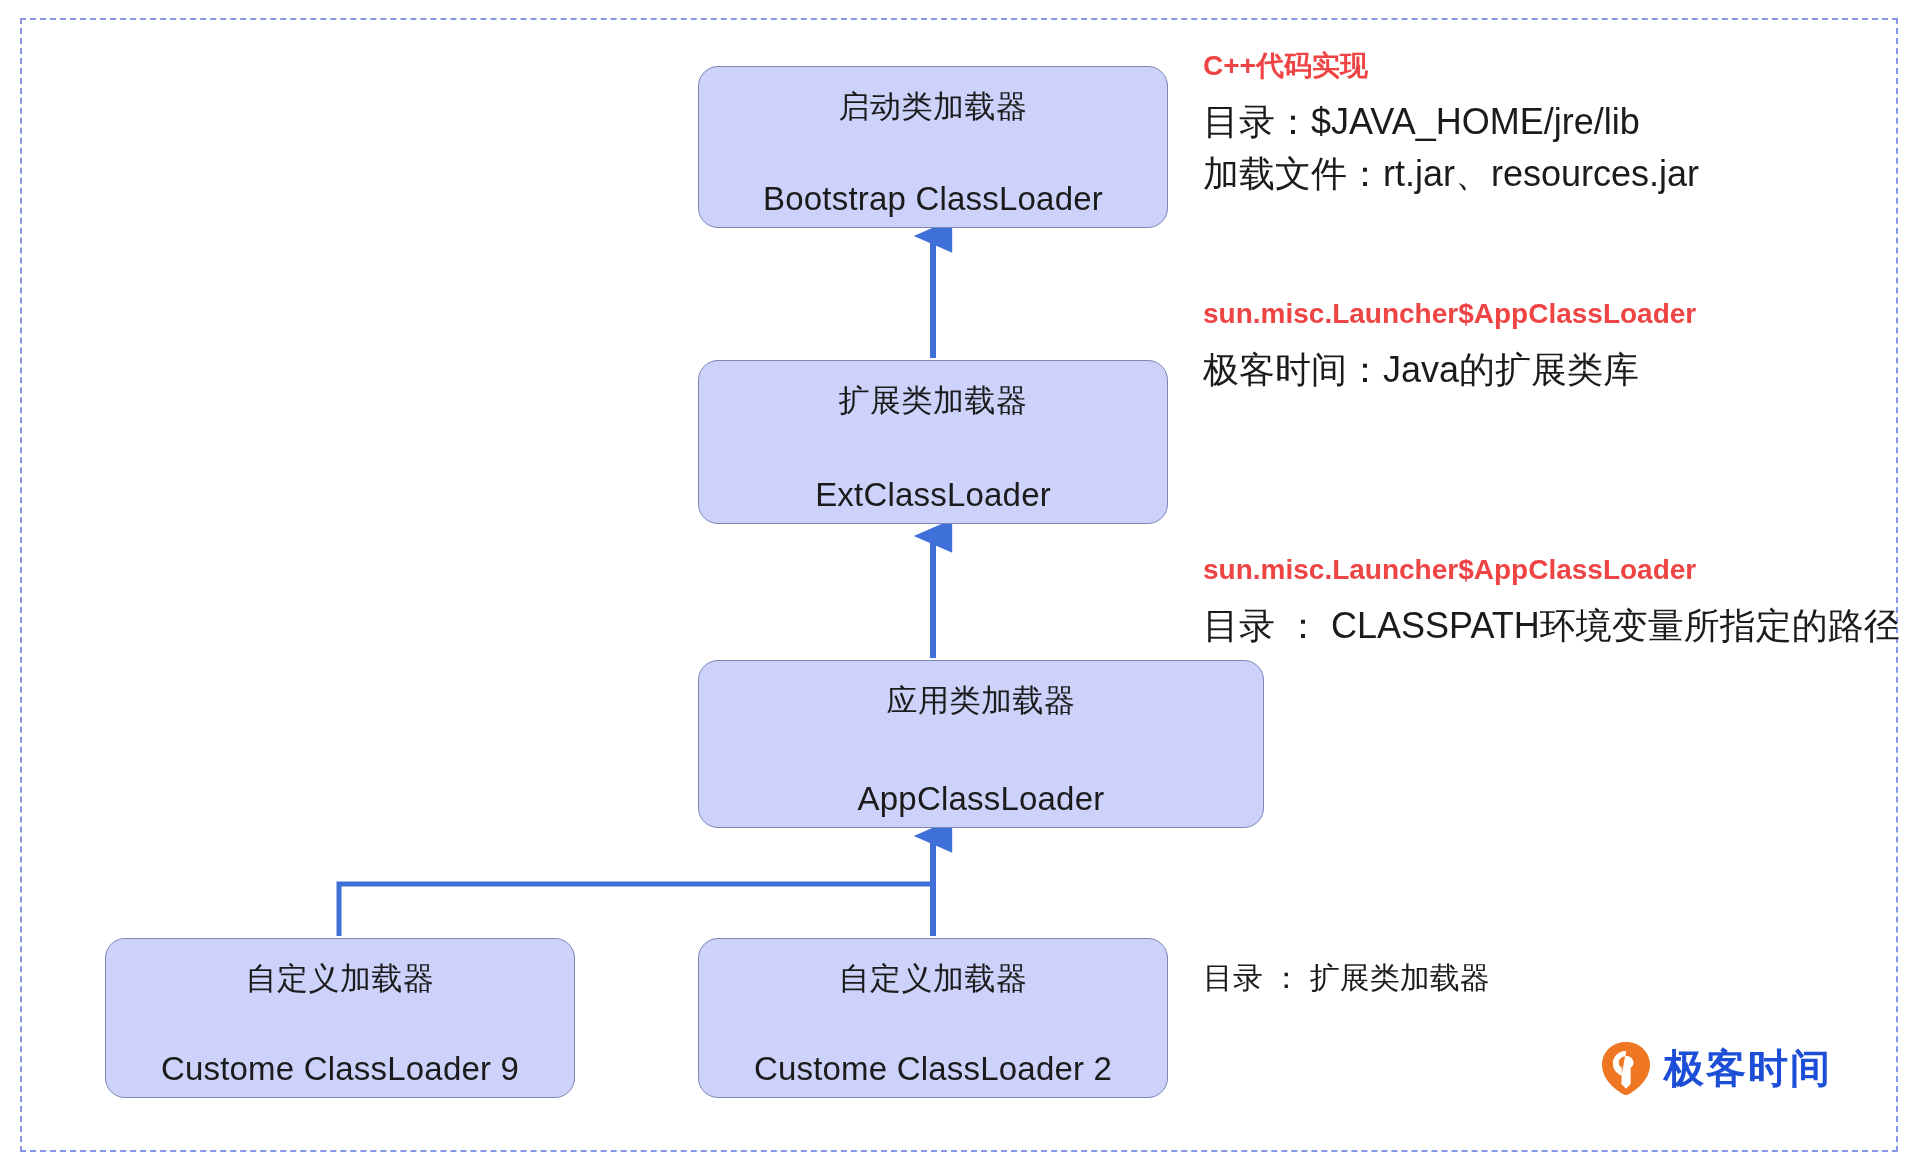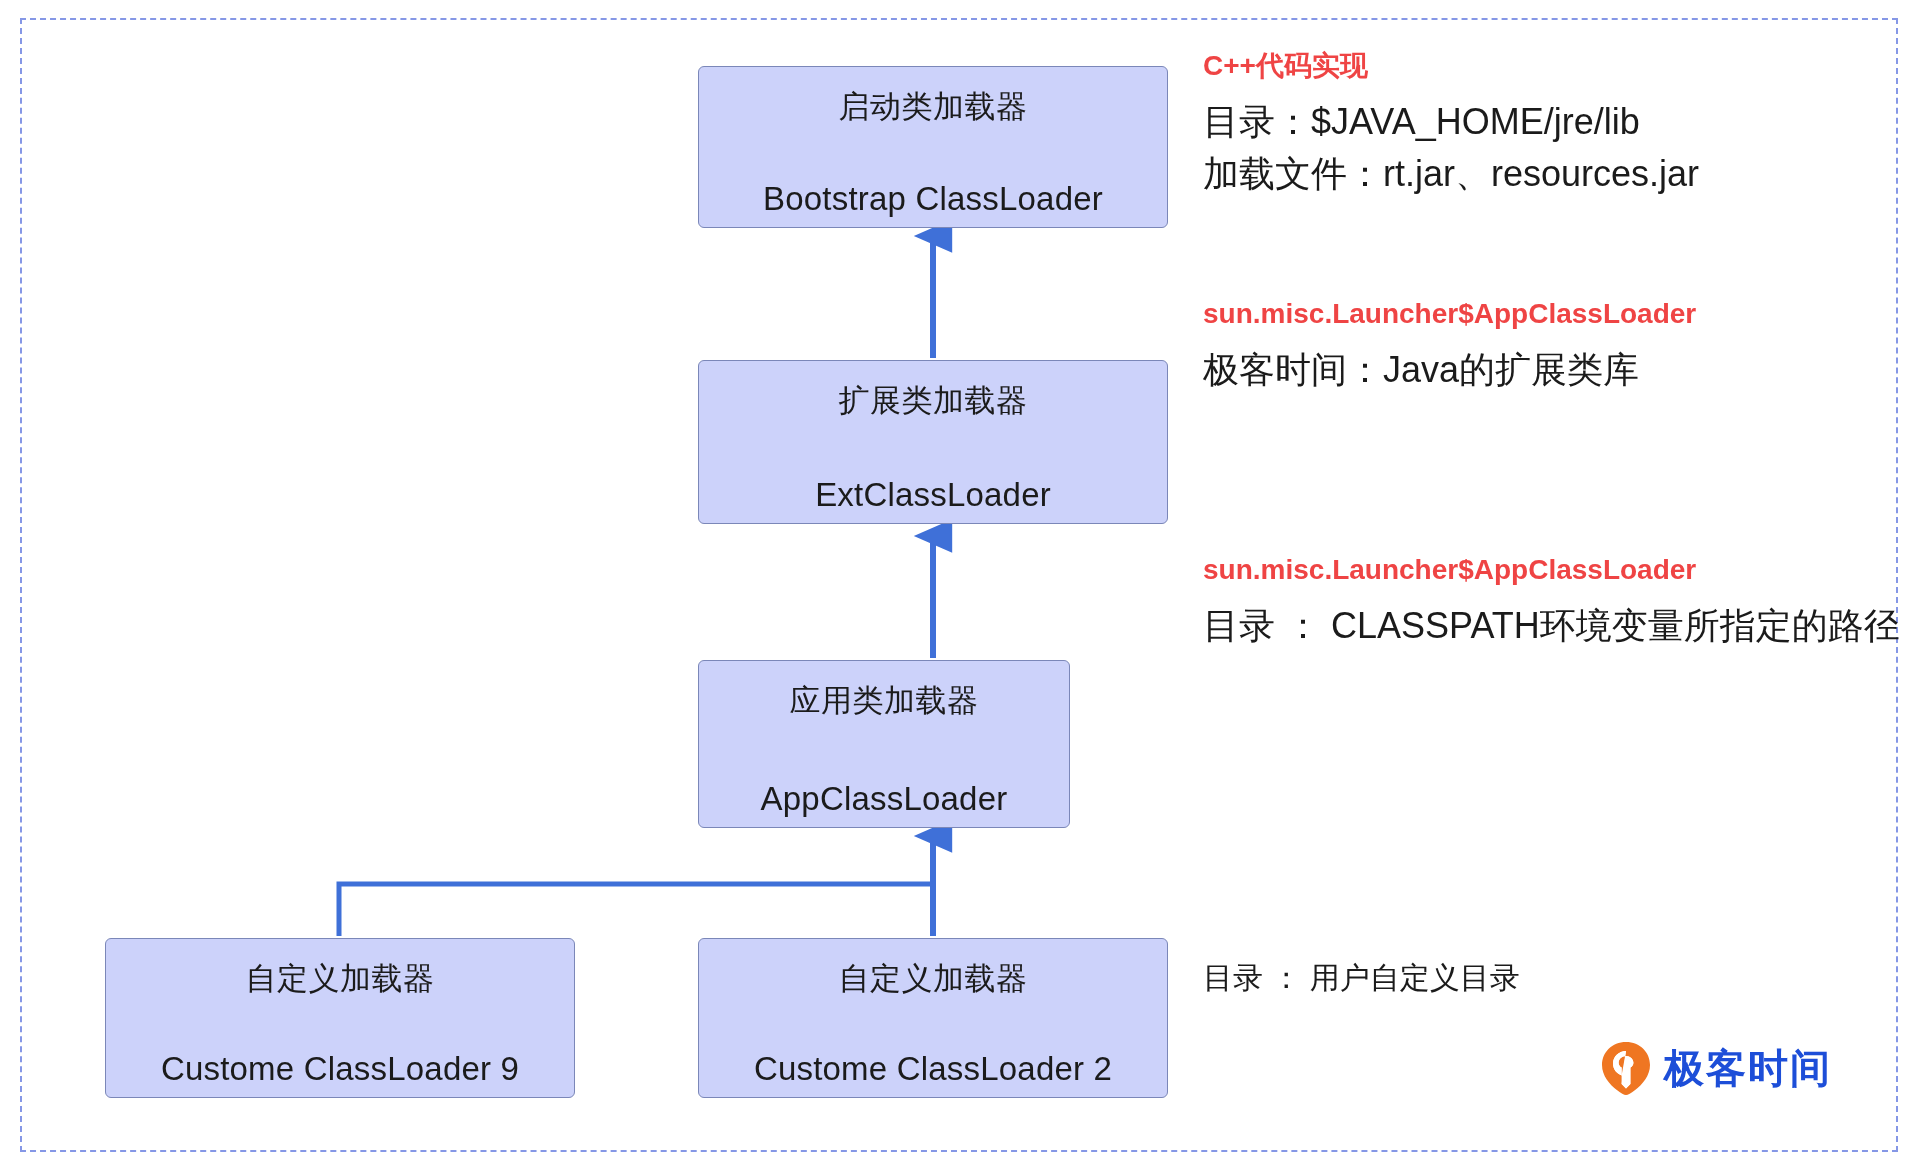--- a/index.html
+++ b/index.html
@@ -40,21 +40,21 @@
     width: 1920px;
     height: 1173px;
   }
 
   
   .node {
     position: absolute;
     box-sizing: border-box;
     background: #ccd2fa;
     border: 1.4px solid #7b87b8;
-    border-radius: 6px;
+    border-radius: 20px;
     display: flex;
     flex-direction: column;
     align-items: center;
     justify-content: space-between;
     color: #1b1b1b;
     text-align: center;
   }
   .node .node-title {
     font-size: 31px;
     line-height: 1;
@@ -65,21 +65,21 @@
   .node .node-class {
     font-size: 33px;
     line-height: 1;
     letter-spacing: 0.2px;
     padding-bottom: 12px;
     white-space: nowrap;
   }
 
   #node-bootstrap { left: 698px; top: 66px;  width: 470px; height: 162px; }
   #node-ext       { left: 698px; top: 360px; width: 470px; height: 164px; }
-  #node-app       { left: 698px; top: 660px; width: 372px; height: 168px; }
+  #node-app       { left: 698px; top: 660px; width: 566px; height: 168px; }
   #node-custom1   { left: 105px; top: 938px; width: 470px; height: 160px; }
   #node-custom2   { left: 698px; top: 938px; width: 470px; height: 160px; }
 
   
   .annotation {
     position: absolute;
     color: #1b1b1b;
   }
   .annotation .ann-heading {
     display: block;
@@ -184,21 +184,21 @@
     <span class="ann-heading">sun.misc.Launcher$AppClassLoader</span>
     <span class="ann-line">极客时间：Java的扩展类库</span>
   </div>
 
   <div class="annotation" id="ann-app">
     <span class="ann-heading">sun.misc.Launcher$AppClassLoader</span>
     <span class="ann-line">目录 ： CLASSPATH环境变量所指定的路径</span>
   </div>
 
   <div class="annotation" id="ann-custom">
-    <span class="ann-line">目录 ： 用户自定义目录</span>
+    <span class="ann-line">目录 ： 扩展类加载器</span>
   </div>
 
   <div id="brand-logo">
     <span class="logo-mark">
       <svg width="52" height="56" viewBox="0 0 52 56" xmlns="http://www.w3.org/2000/svg">
         <path d="M26 2 C12 2 2 12.4 2 25 C2 35.6 9.6 44.6 17.2 50.2 C21 53 24 55 26 55 C28 55 31 53 34.8 50.2 C42.4 44.6 50 35.6 50 25 C50 12.4 40 2 26 2 Z" fill="#ef7622"></path>
         <path d="M26 11 C18.8 11 13 16.6 13 23.6 C13 29.2 16.6 33.8 21.6 35.4 L21.6 27.6 C19.8 26.6 18.6 24.8 18.6 22.8 C18.6 19 21.9 16 26 16 C30.1 16 33.4 19 33.4 22.8 C33.4 24.8 32.2 26.6 30.4 27.6 L30.4 44 L26 48.4 L21.6 44 L21.6 35.4" fill="#ffffff"></path>
         <path d="M26 11 C18.8 11 13 16.6 13 23.6 C13 29.2 16.6 33.8 21.6 35.4 L21.6 27.6 C19.8 26.6 18.6 24.8 18.6 22.8 C18.6 19 21.9 16 26 16 C30.1 16 33.4 19 33.4 22.8 C33.4 24.8 32.2 26.6 30.4 27.6 L30.4 44 L26 48.4 L21.6 44 Z" fill="#ffffff"></path>
       </svg>
     </span>

